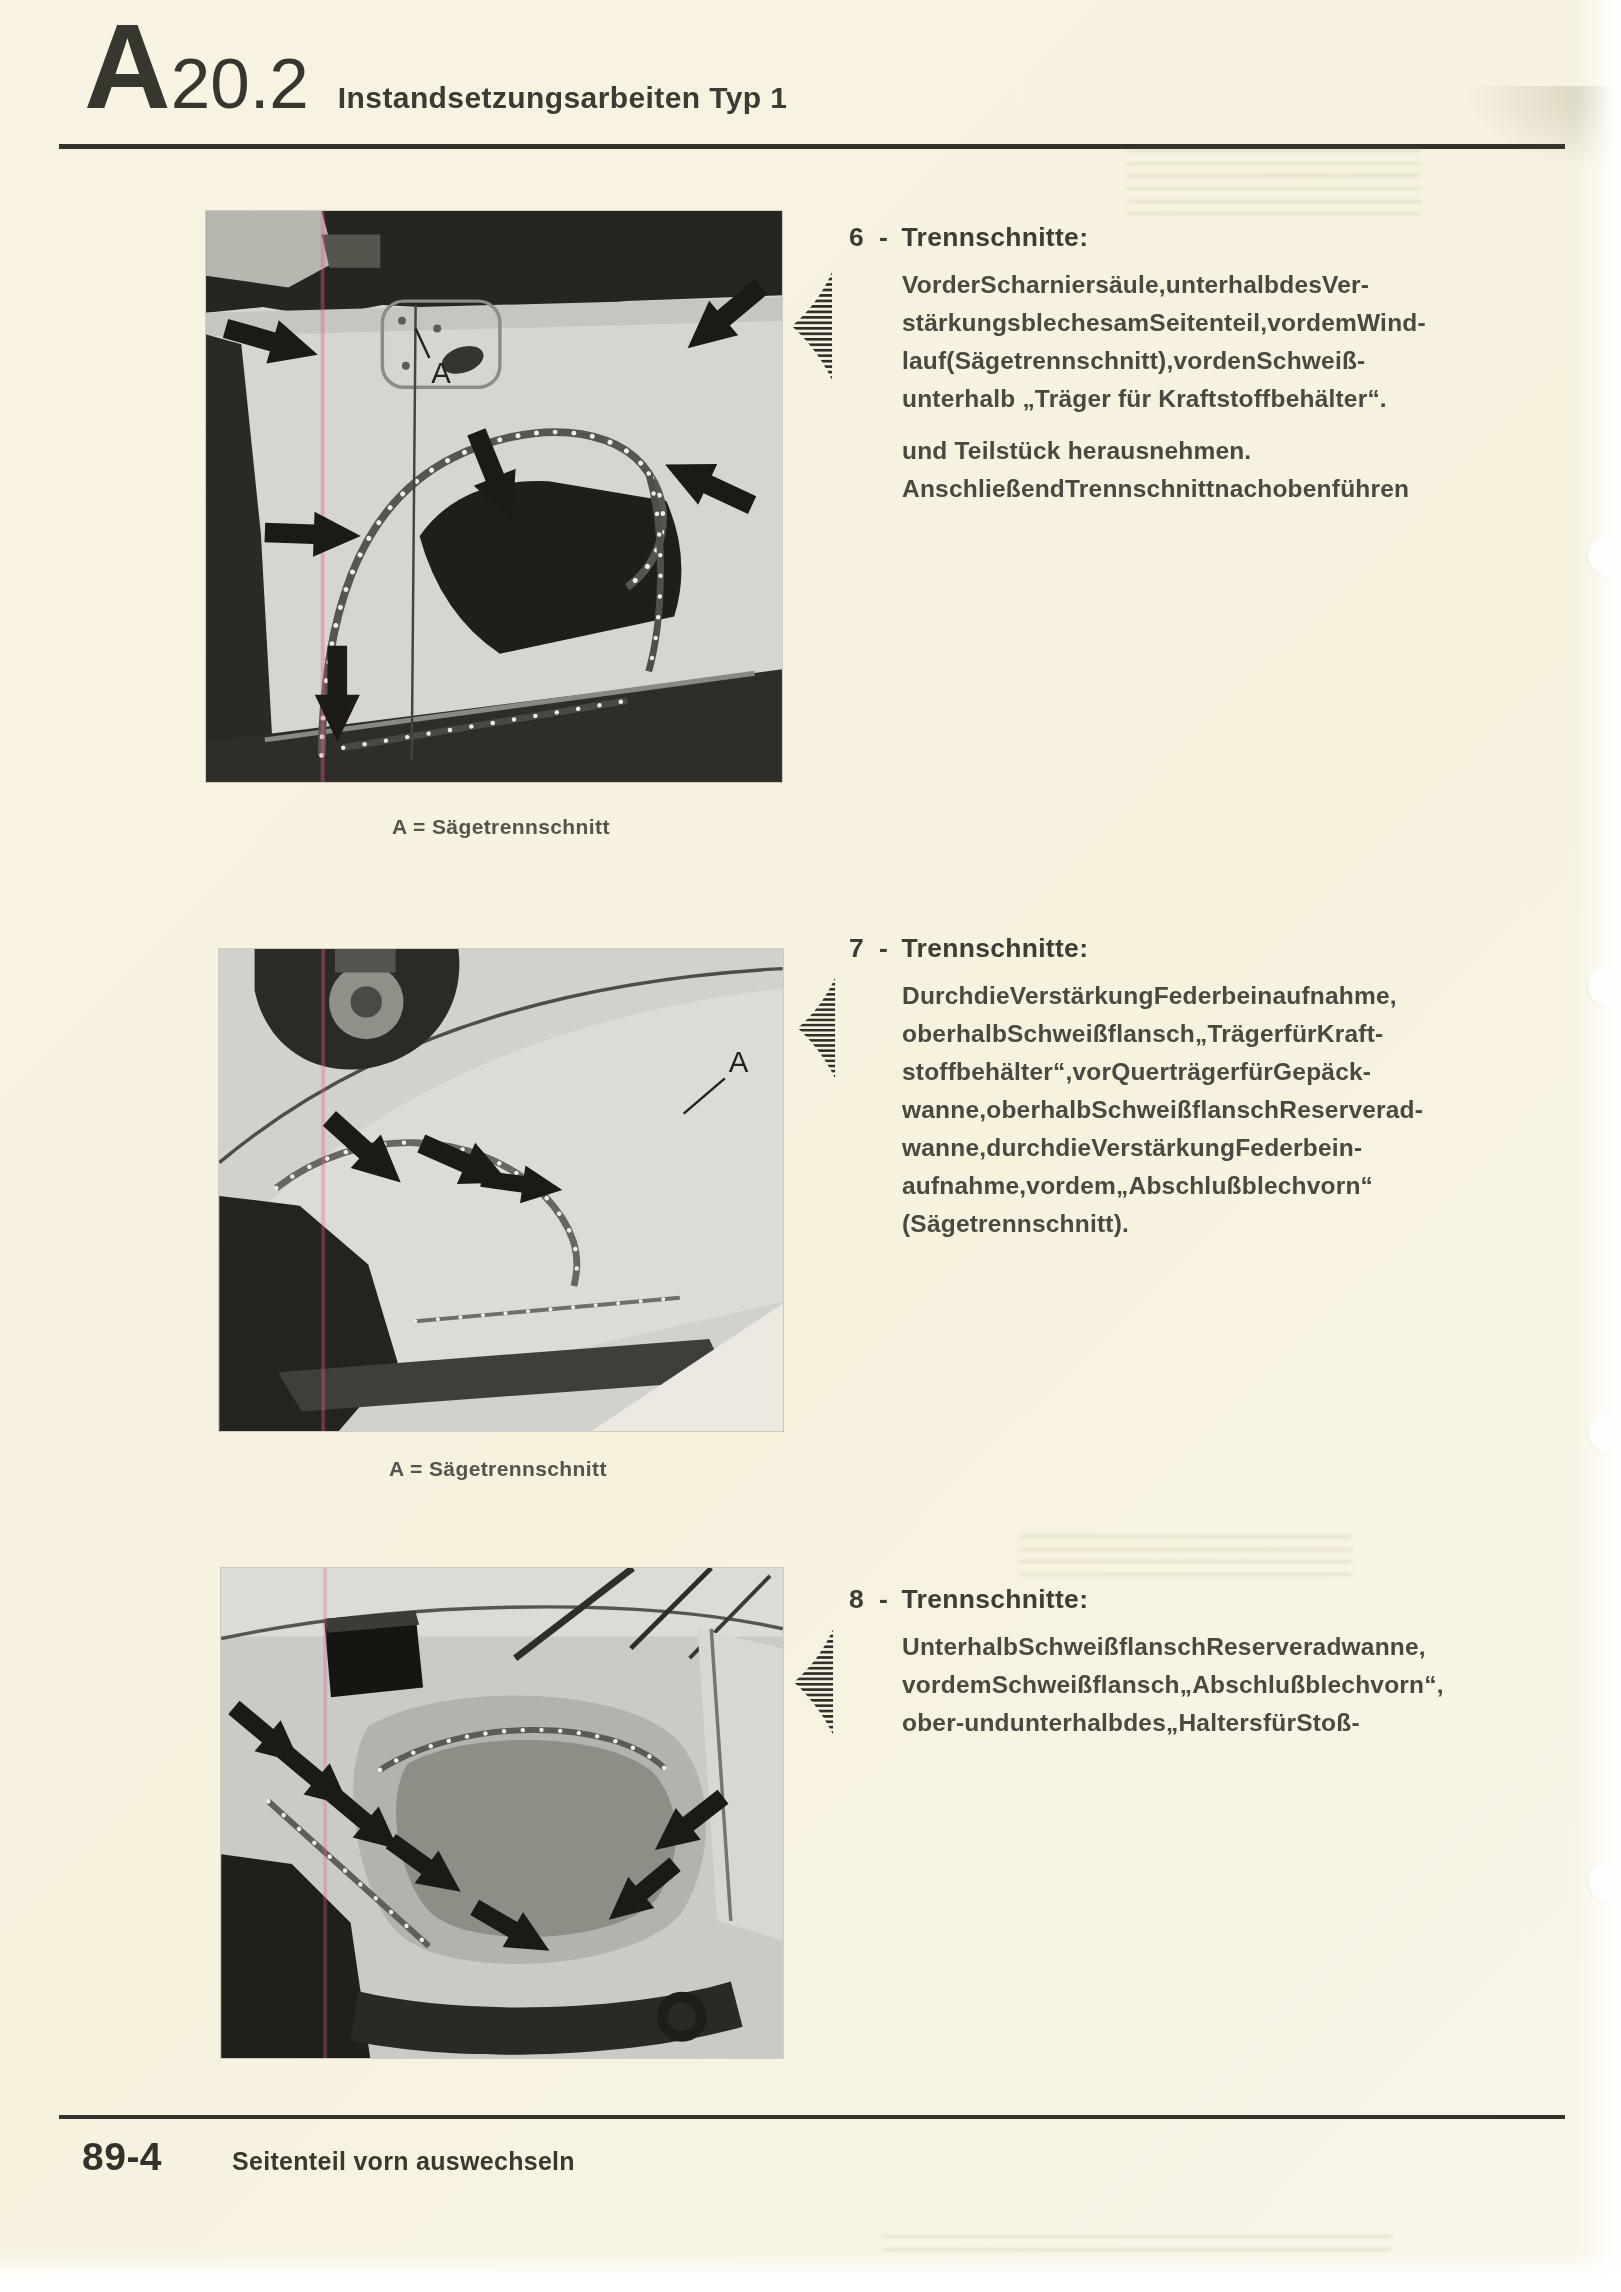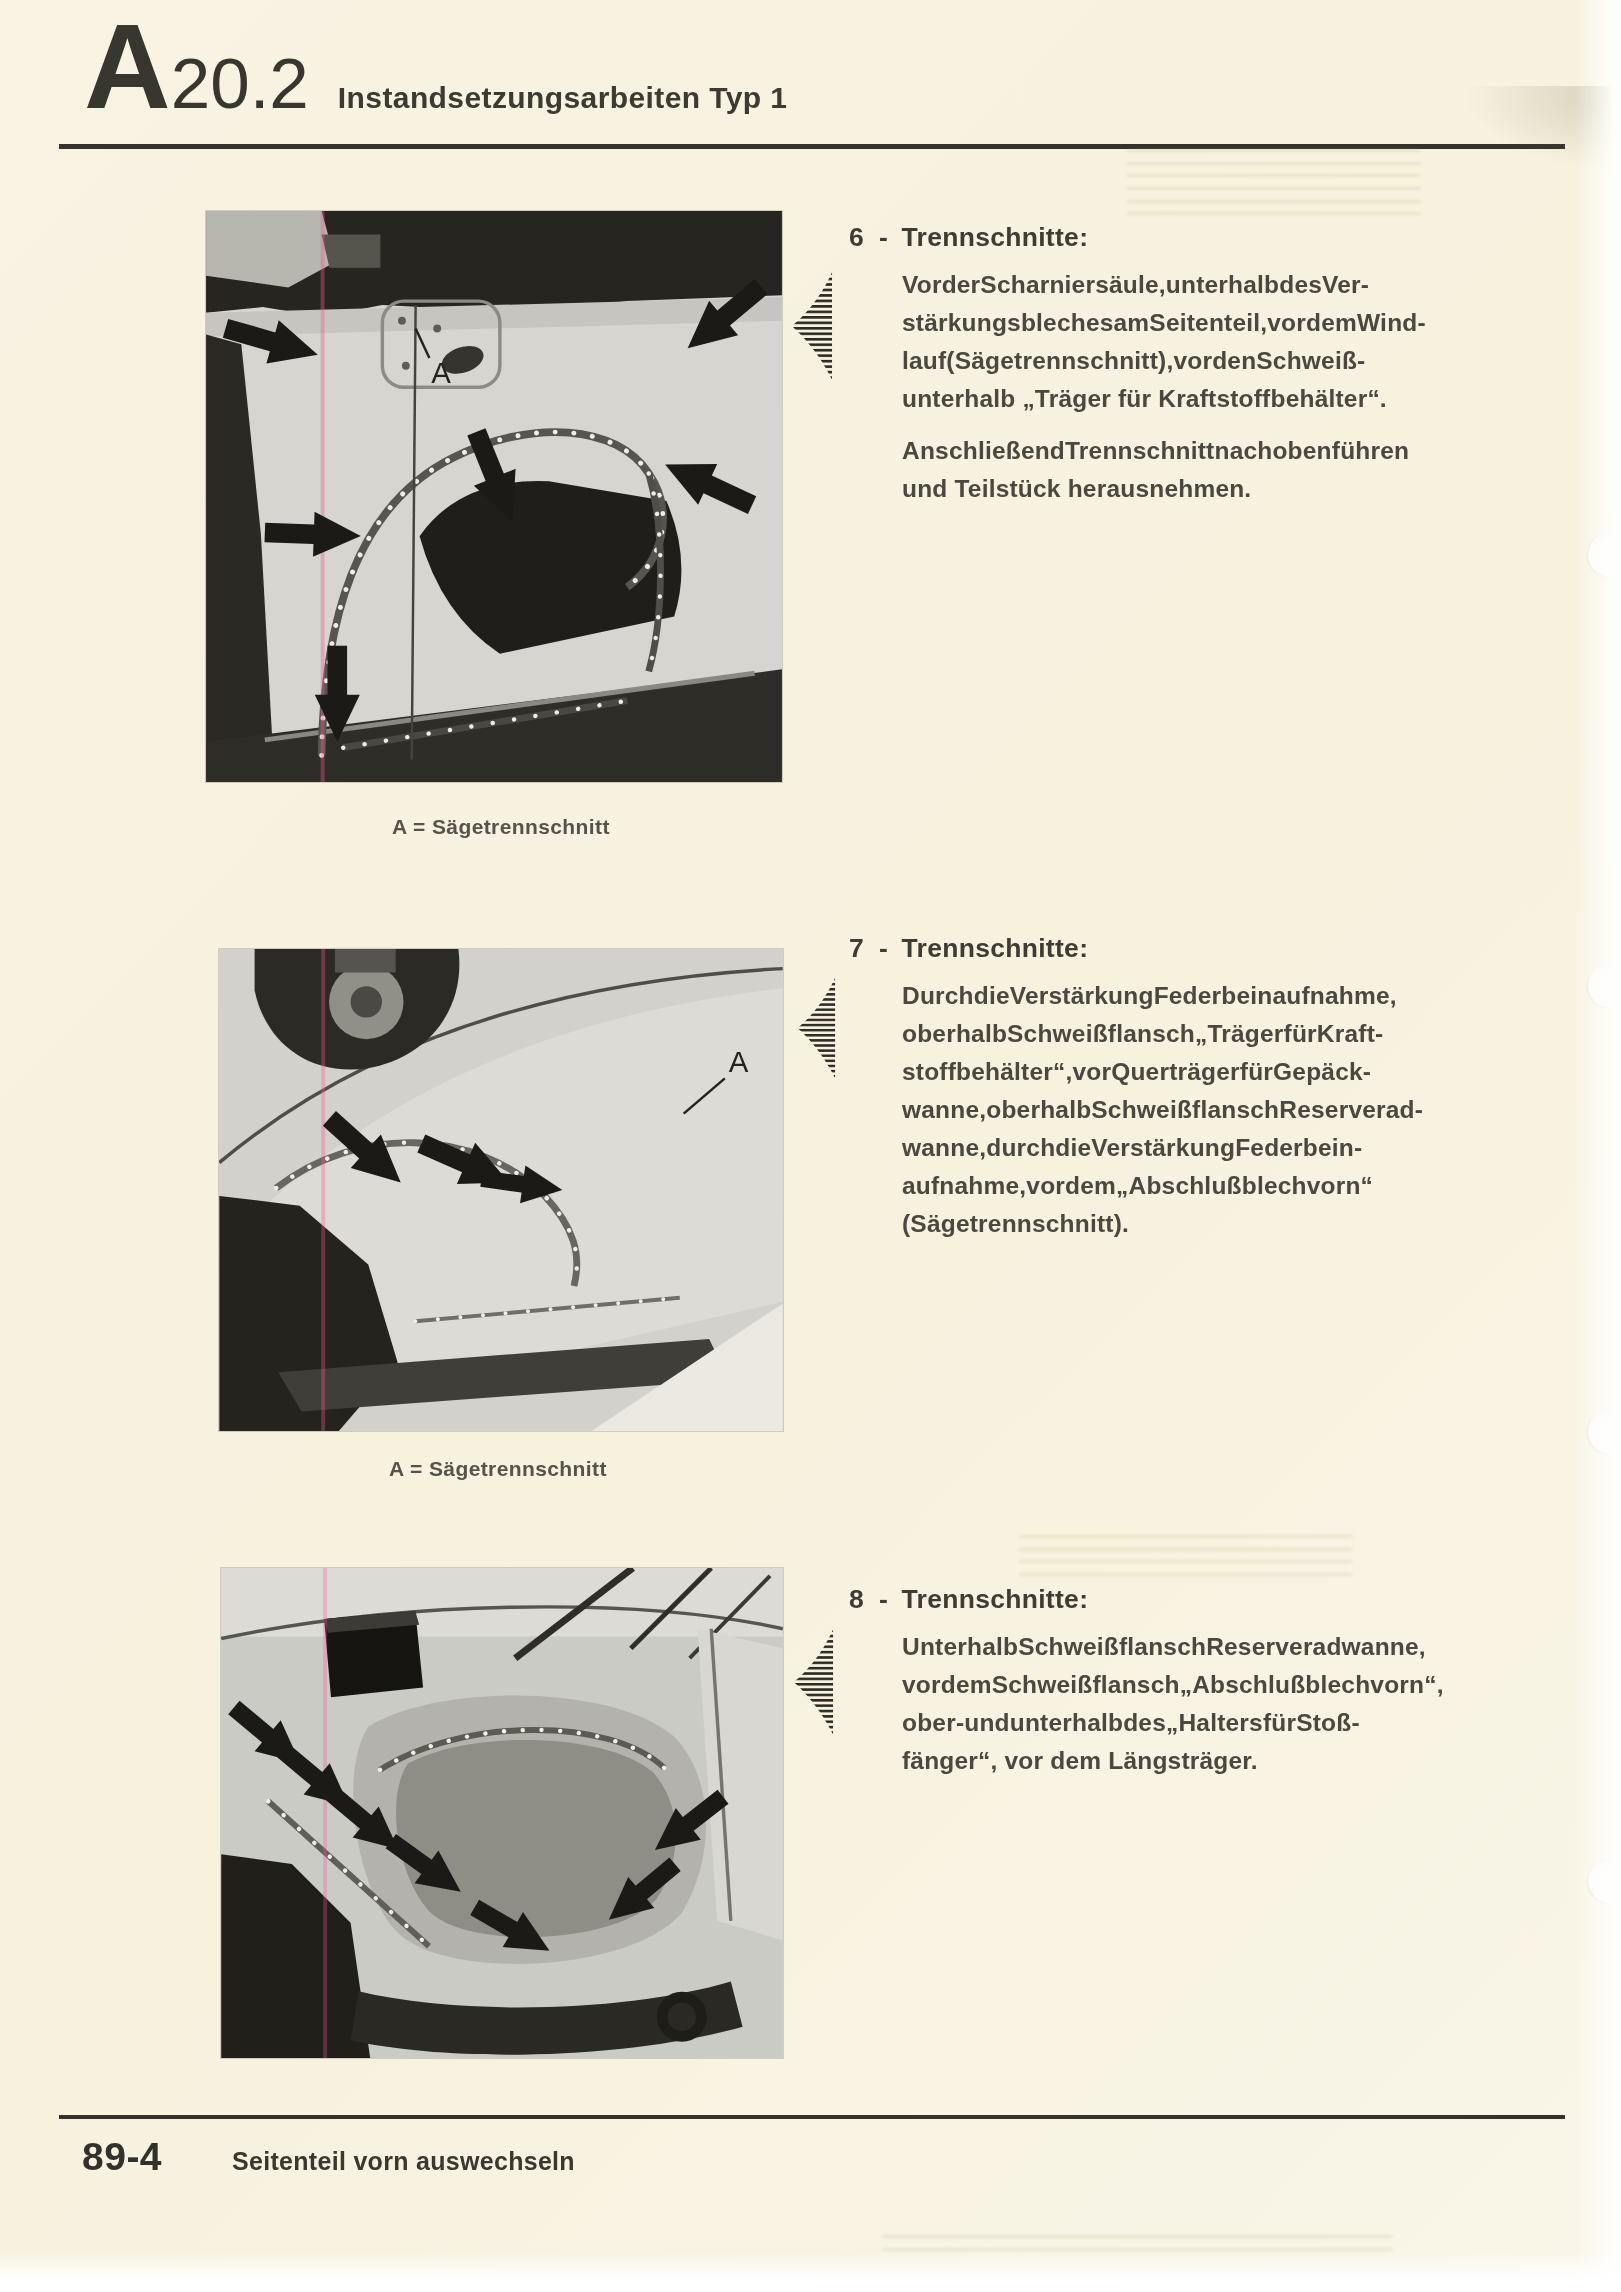--- a/index.html
+++ b/index.html
@@ -224,22 +224,22 @@
       <span class="lbl">Trennschnitte:</span>
     </div>
     <div class="s-body">
         <div class="para">
           <div class="line"><span>Vor</span><span>der</span><span>Scharniersäule,</span><span>unterhalb</span><span>des</span><span>Ver-</span></div>
           <div class="line"><span>stärkungsbleches</span><span>am</span><span>Seitenteil,</span><span>vor</span><span>dem</span><span>Wind-</span></div>
           <div class="line"><span>lauf</span><span>(Sägetrennschnitt),</span><span>vor</span><span>den</span><span>Schweiß-</span></div>
           <div class="line rag">unterhalb „Träger für Kraftstoffbehälter“.</div>
         </div>
         <div class="para">
+          <div class="line rag">und Teilstück herausnehmen.</div>
           <div class="line"><span>Anschließend</span><span>Trennschnitt</span><span>nach</span><span>oben</span><span>führen</span></div>
-          <div class="line rag">und Teilstück herausnehmen.</div>
         </div>
       </div>
   </div>
 
   <div id="section-7" class="section">
     <div class="s-head">
       <span class="num">7</span>
       <span class="dash">-</span>
       <span class="lbl">Trennschnitte:</span>
     </div>
@@ -260,21 +260,20 @@
     <div class="s-head">
       <span class="num">8</span>
       <span class="dash">-</span>
       <span class="lbl">Trennschnitte:</span>
     </div>
     <div class="s-body">
         <div class="para">
           <div class="line"><span>Unterhalb</span><span>Schweißflansch</span><span>Reserveradwanne,</span></div>
           <div class="line"><span>vor</span><span>dem</span><span>Schweißflansch</span><span>„Abschlußblech</span><span>vorn“,</span></div>
           <div class="line"><span>ober-</span><span>und</span><span>unterhalb</span><span>des</span><span>„Halters</span><span>für</span><span>Stoß-</span></div>
-          <div class="line rag">fänger“, vor dem Längsträger.</div>
         </div>
       </div>
   </div>
 
   <div id="rule-bottom" class="rule"></div>
   <div id="footer-page-number">89-4</div>
   <div id="footer-title">Seitenteil vorn auswechseln</div>
 
   <div class="hole" style="top:532px;"></div>
   <div class="hole" style="top:963px;"></div>

